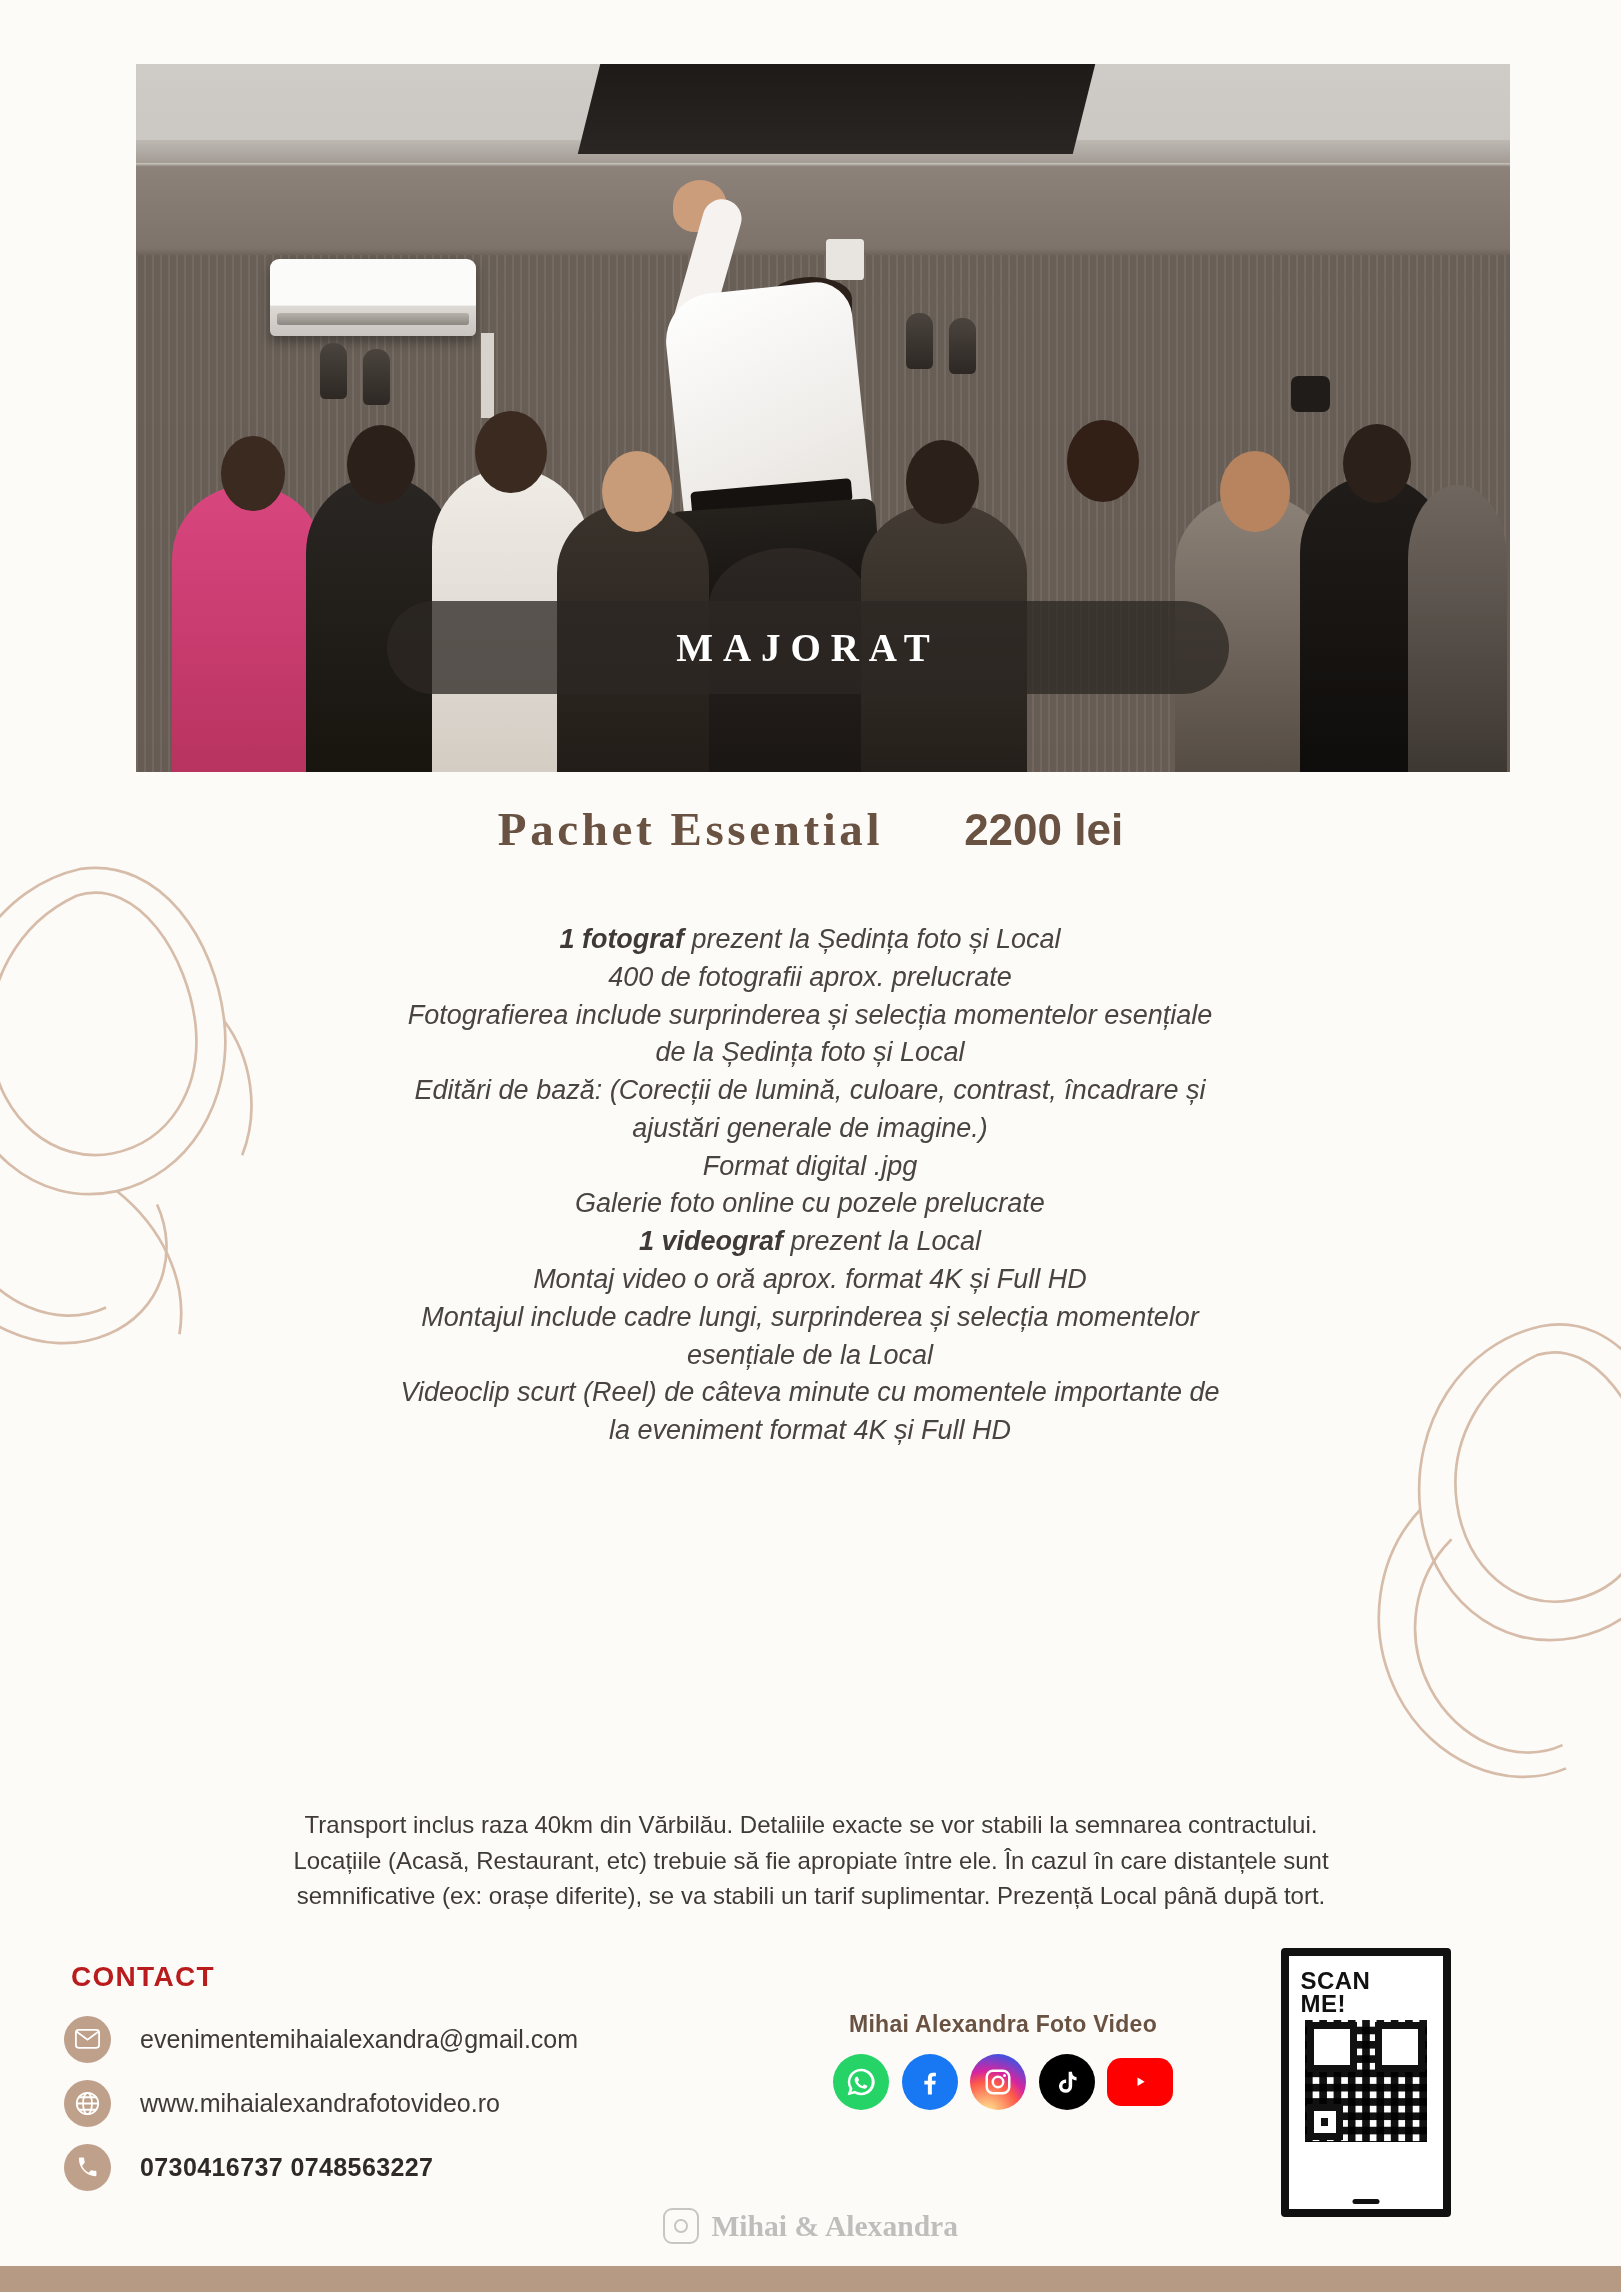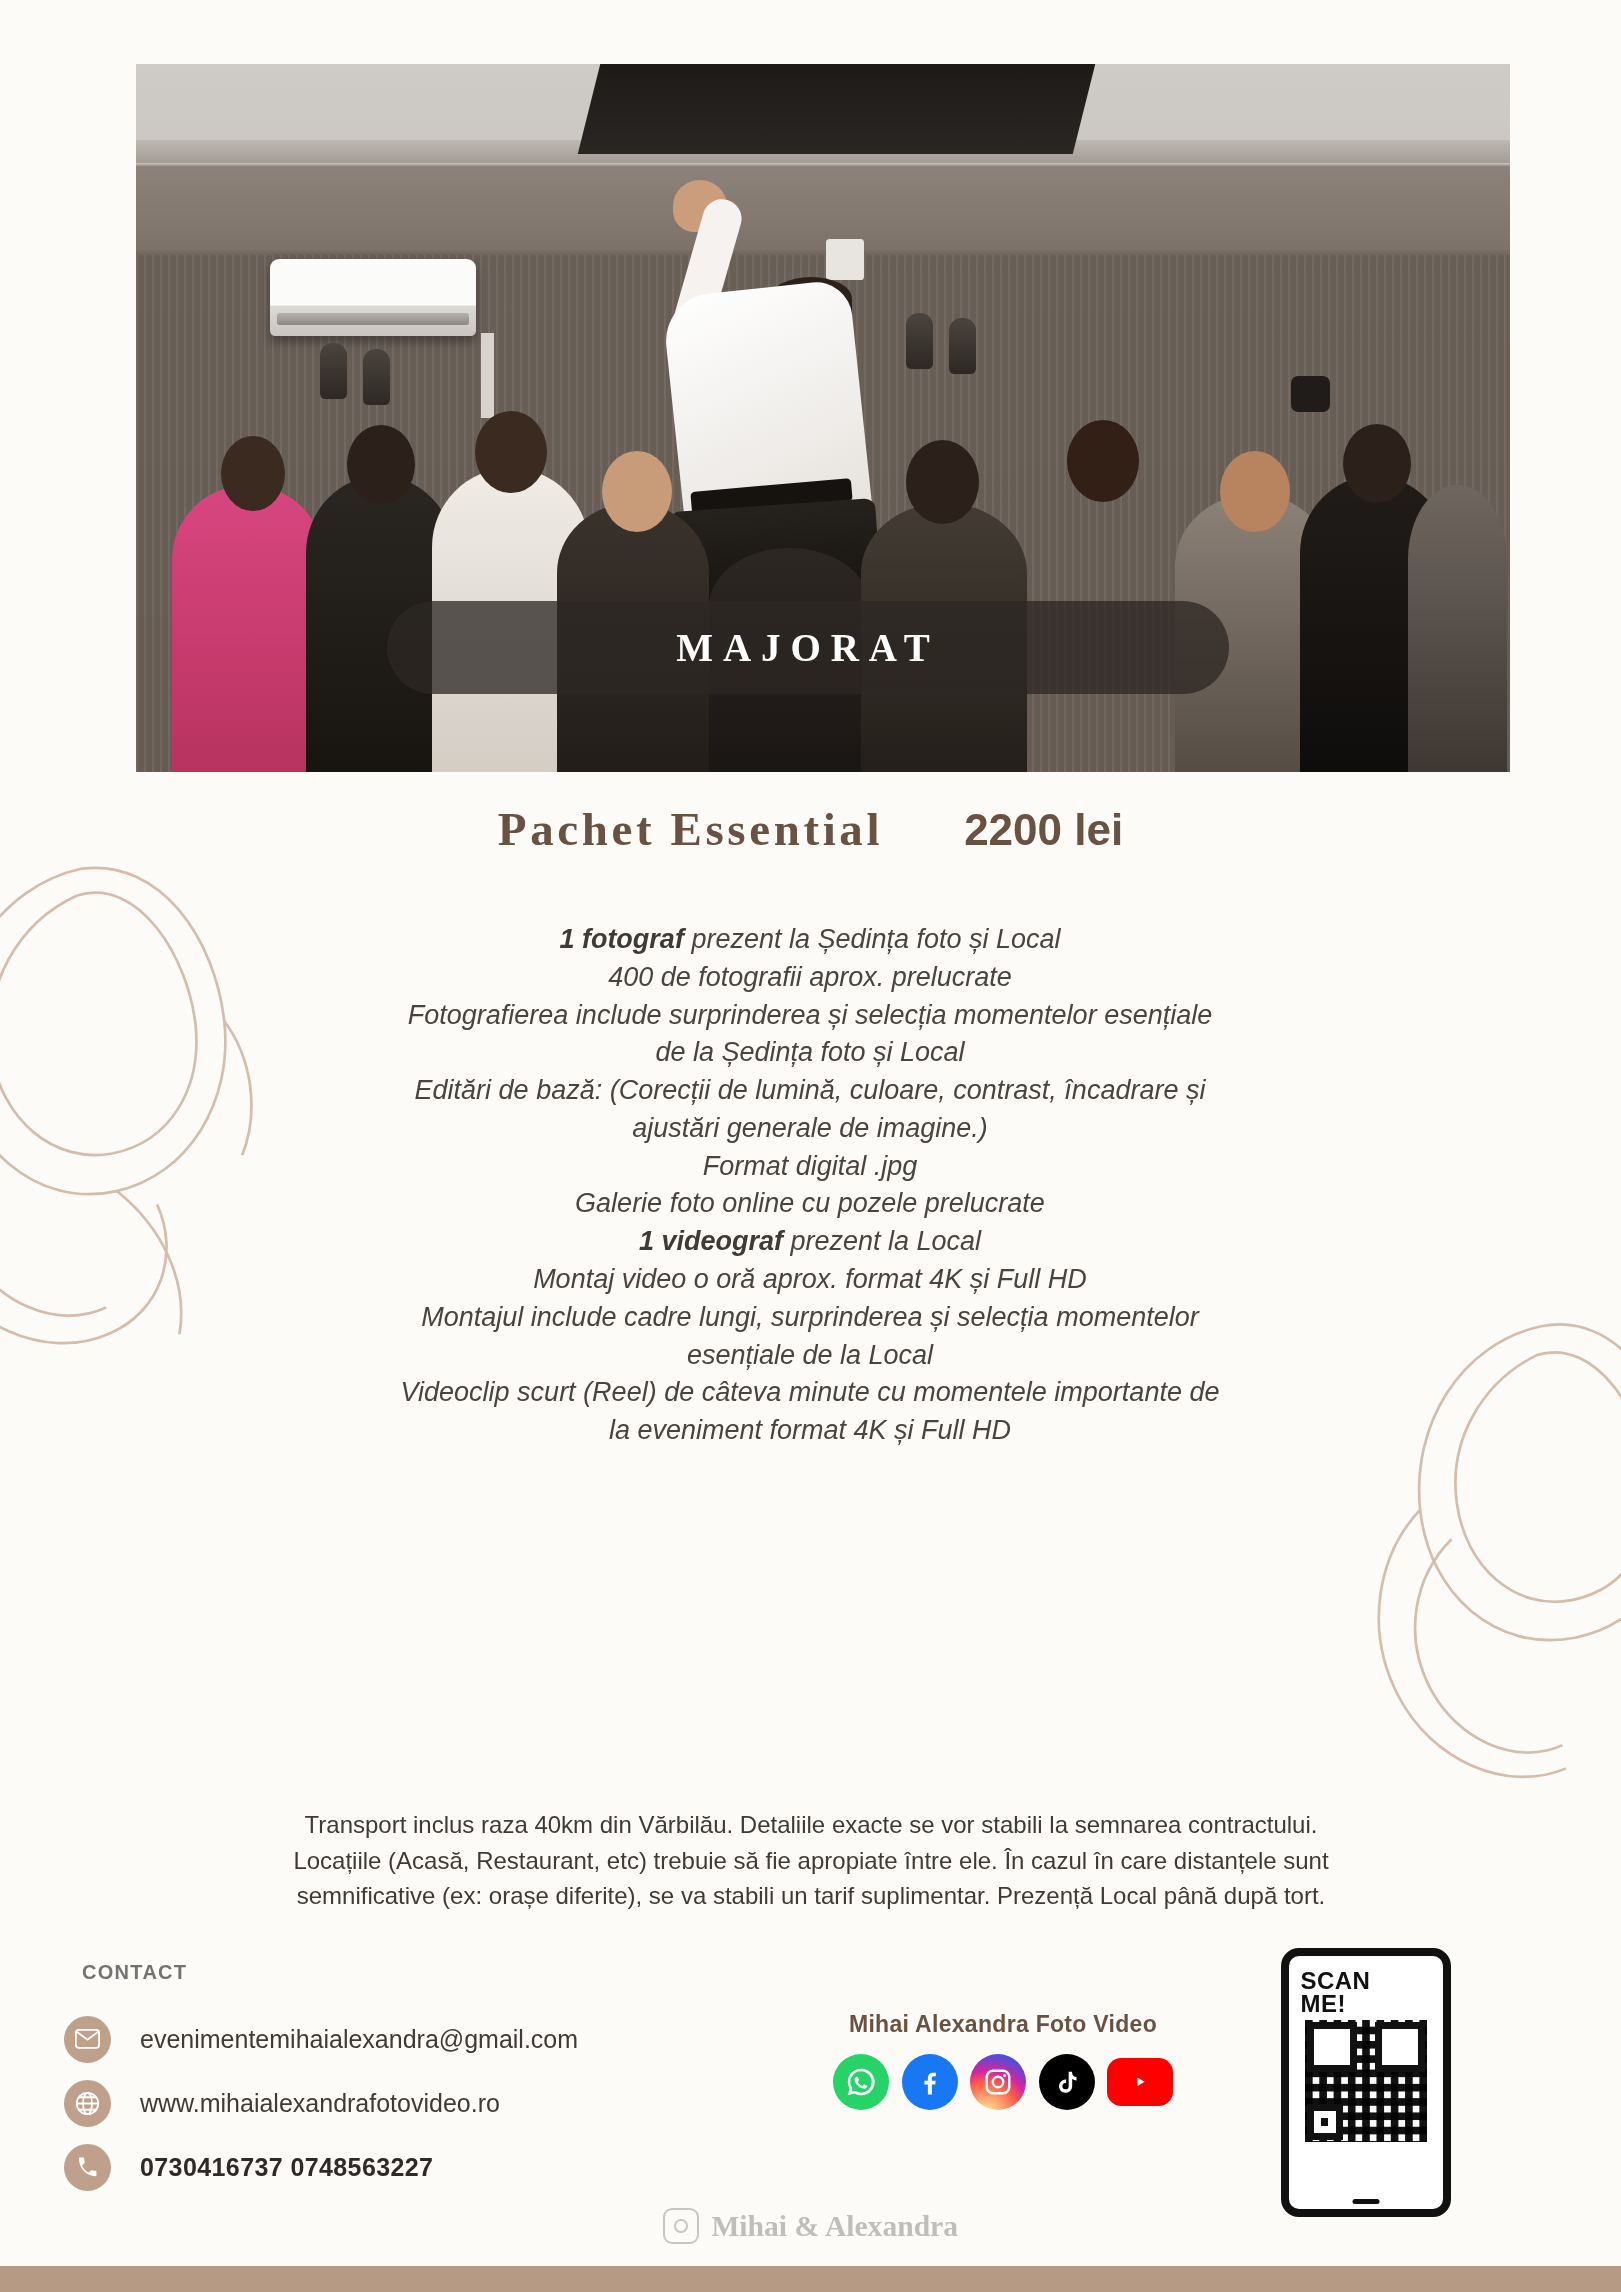--- a/index.html
+++ b/index.html
@@ -212,26 +212,26 @@
     width: 1460px;
     text-align: center;
     font-size: 24px;
     line-height: 1.48;
     color: #3f3a36;
   }
 
   
   .contact-title {
     position: absolute;
-    left: 82px;
+    left: 71px;
     top: 1961px;
-    font-size: 20px;
+    font-size: 28px;
     font-weight: 700;
     letter-spacing: 1.3px;
-    color: #737373;
+    color: #b91c1c;
   }
   .contact-list {
     position: absolute;
     left: 64px;
     top: 2011px;
     width: 699px;
   }
   .c-row {
     display: flex;
     align-items: center;
@@ -287,21 +287,21 @@
   .si svg { display: block; }
 
   
   .qr-phone {
     position: absolute;
     left: 1281px;
     top: 1948px;
     width: 170px;
     height: 269px;
     border: 8px solid #111;
-    border-radius: 18px;
+    border-radius: 4px;
     background: #fff;
     padding: 9px 8px;
   }
   .qr-scanme {
     font-size: 24px;
     font-weight: 800;
     line-height: .96;
     color: #111;
     letter-spacing: 0.4px;
     margin: 3.6px 0 3.6px 3.6px;

